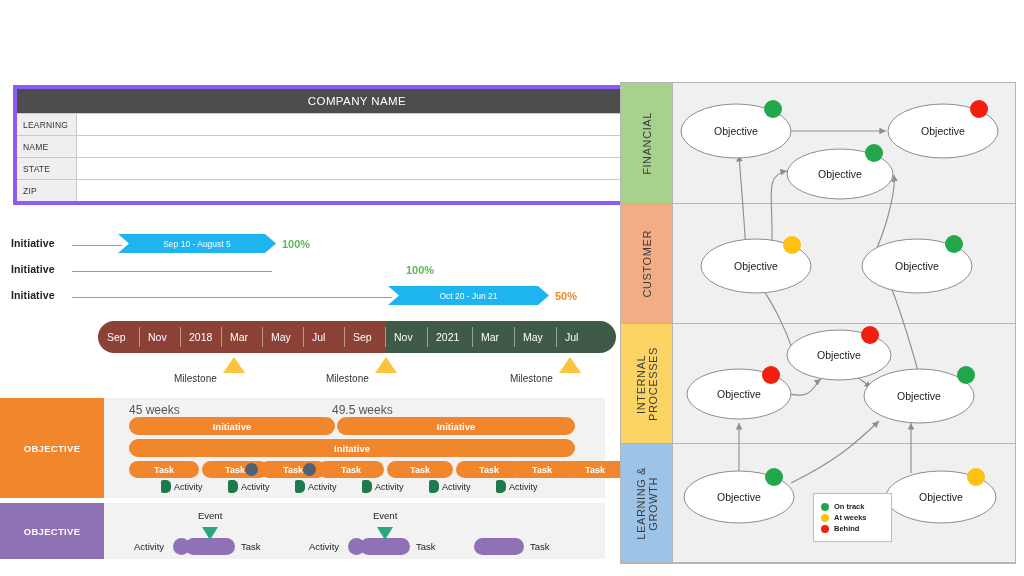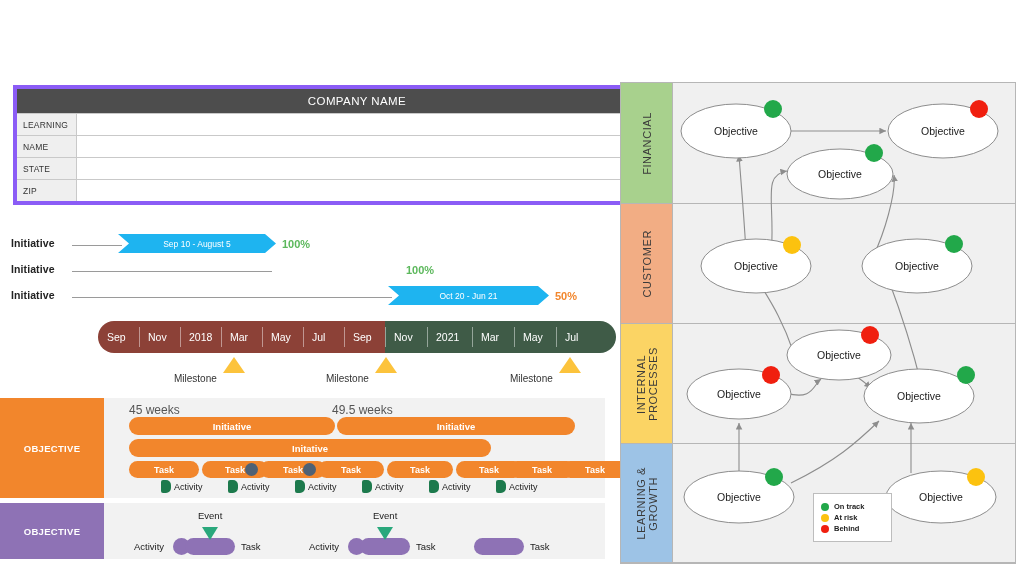--- a/index.html
+++ b/index.html
@@ -169,21 +169,21 @@
       <div class="sw-tag" style="width:104px;background:#f2862c;">
         <span>OBJECTIVE</span>
       </div>
       <div class="sw-body" style="flex:1;">
         <div class="o-weeks" style="left:25px;top:5px;">45 weeks</div>
         <div class="o-weeks" style="left:228px;top:5px;">49.5 weeks</div>
 
         <div class="o-pill" style="left:25px;top:19px;width:206px;">Initiative</div>
         <div class="o-pill" style="left:233px;top:19px;width:238px;">Initiative</div>
 
-        <div class="o-pill" style="left:25px;top:41px;width:362px;">Initative</div>
+        <div class="o-pill" style="left:25px;top:41px;width:446px;">Initative</div>
 
         <div class="o-task" style="left:25px;top:63px;width:70px;">Task</div>
         <div class="o-task" style="left:98px;top:63px;width:66px;">Task</div>
         <div class="o-dot" style="left:141px;top:65px;"></div>
         <div class="o-task" style="left:156px;top:63px;width:66px;">Task</div>
         <div class="o-dot" style="left:199px;top:65px;"></div>
         <div class="o-task" style="left:214px;top:63px;width:66px;">Task</div>
         <div class="o-task" style="left:283px;top:63px;width:66px;">Task</div>
         <div class="o-task" style="left:352px;top:63px;width:66px;">Task</div>
         <div class="o-task" style="left:405px;top:63px;width:66px;">Task</div>
@@ -343,21 +343,21 @@
       </g>
     </svg>
 
     <div class="legend-box" style="left:192px;top:410px;width:62px;font-weight:bold;">
       <div class="legend-item">
         <i class="legend-dot" style="background:#22a84a;"></i>
         <span>On track</span>
       </div>
       <div class="legend-item">
         <i class="legend-dot" style="background:#fcc20f;"></i>
-        <span>At risk</span>
+        <span>At weeks</span>
       </div>
       <div class="legend-item">
         <i class="legend-dot" style="background:#f01f0f;"></i>
         <span>Behind</span>
       </div>
     </div>
   </div>
 
 </div>
 

